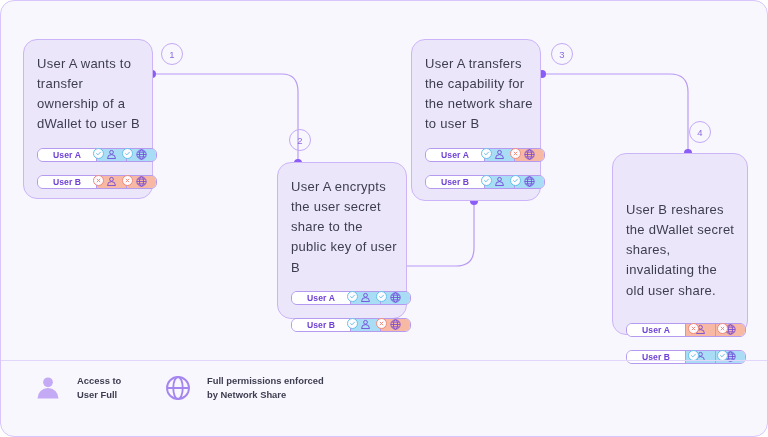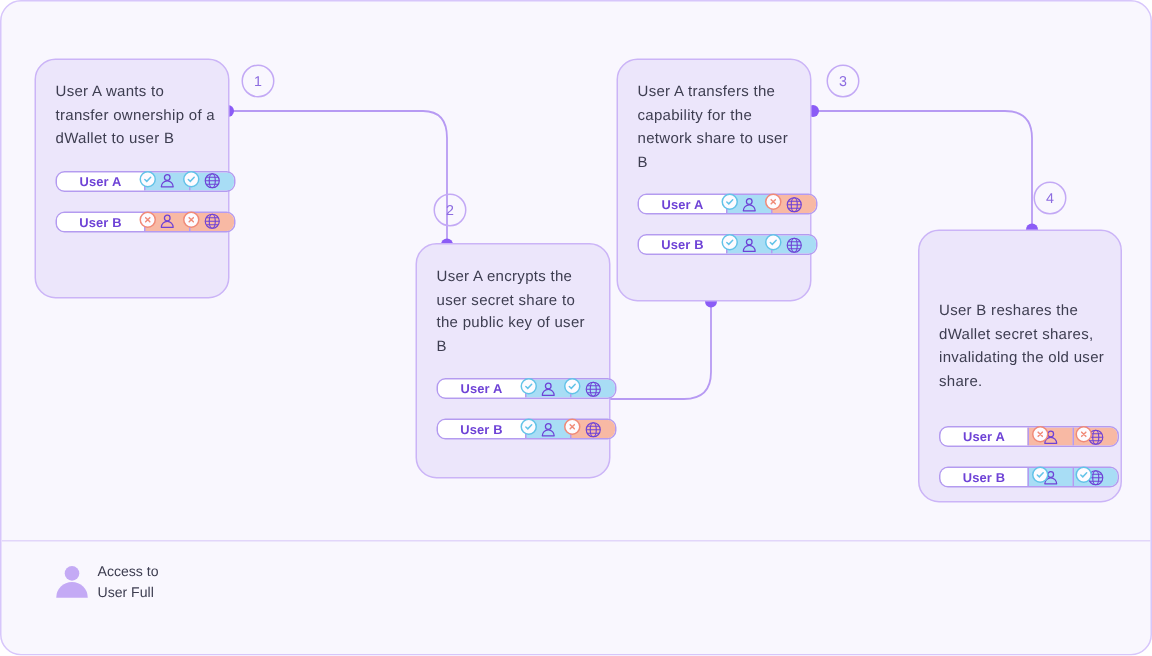--- a/index.html
+++ b/index.html
@@ -24,21 +24,21 @@
   }
   
   .card {
     position: absolute;
     background: #ece6fb;
     border: 1px solid #cbb4f7;
     border-radius: 14px;
     padding: 14px 13px 16px 13px;
   }
   .card-text {
-    font-size: 10px;
+    font-size: 13px;
     line-height: 1.55;
     color: #3d3d50;
     letter-spacing: 0.02em;
     width: 108px;
   }
   
   .rows { margin-top: 8px; }
   .row-block { position: relative; }
   .badges {
     display: flex;
@@ -104,21 +104,22 @@
   .legend {
     position: absolute;
     top: 372px;
     display: flex;
     align-items: center;
   }
   .legend-text {
     font-size: 9.4px;
     line-height: 1.45;
     color: #3d3d50;
-    margin-left: 0;
+    margin-left: 12px;
+    font-weight: bold;
   }
   .legend-icon { width: 34px; display: flex; justify-content: center; }
 </style>
 </head>
 <body>
 
 <div id="stage">
 
   <svg id="wires" viewBox="0 0 768 437">
 
@@ -420,14 +421,27 @@
           <circle cx="12" cy="7.4" r="3.9" fill="#c4aaf5"></circle>
           <path d="M3.6 20.4a8.4 8.4 0 0 1 16.8 0z" fill="#c4aaf5"></path>
         </svg>
     </div>
     <div class="legend-text">
       <div>Access to</div>
       <div>User Full</div>
     </div>
   </div>
 
+  <div class="legend" style="left:160px;">
+    <div class="legend-icon">
+      <svg width="30" height="30" viewBox="0 0 24 24">
+          <circle cx="12" cy="12" r="8.8" fill="none" stroke="#a586ef" stroke-width="1.5"></circle>
+          <ellipse cx="12" cy="12" rx="3.8" ry="8.8" fill="none" stroke="#a586ef" stroke-width="1.5"></ellipse>
+          <path d="M3.2 12h17.6" stroke="#a586ef" stroke-width="1.5"></path>
+        </svg>
+    </div>
+    <div class="legend-text">
+      <div>Full permissions enforced</div>
+      <div>by Network Share</div>
+    </div>
+  </div>
 
 </div>
 
 </body></html>

